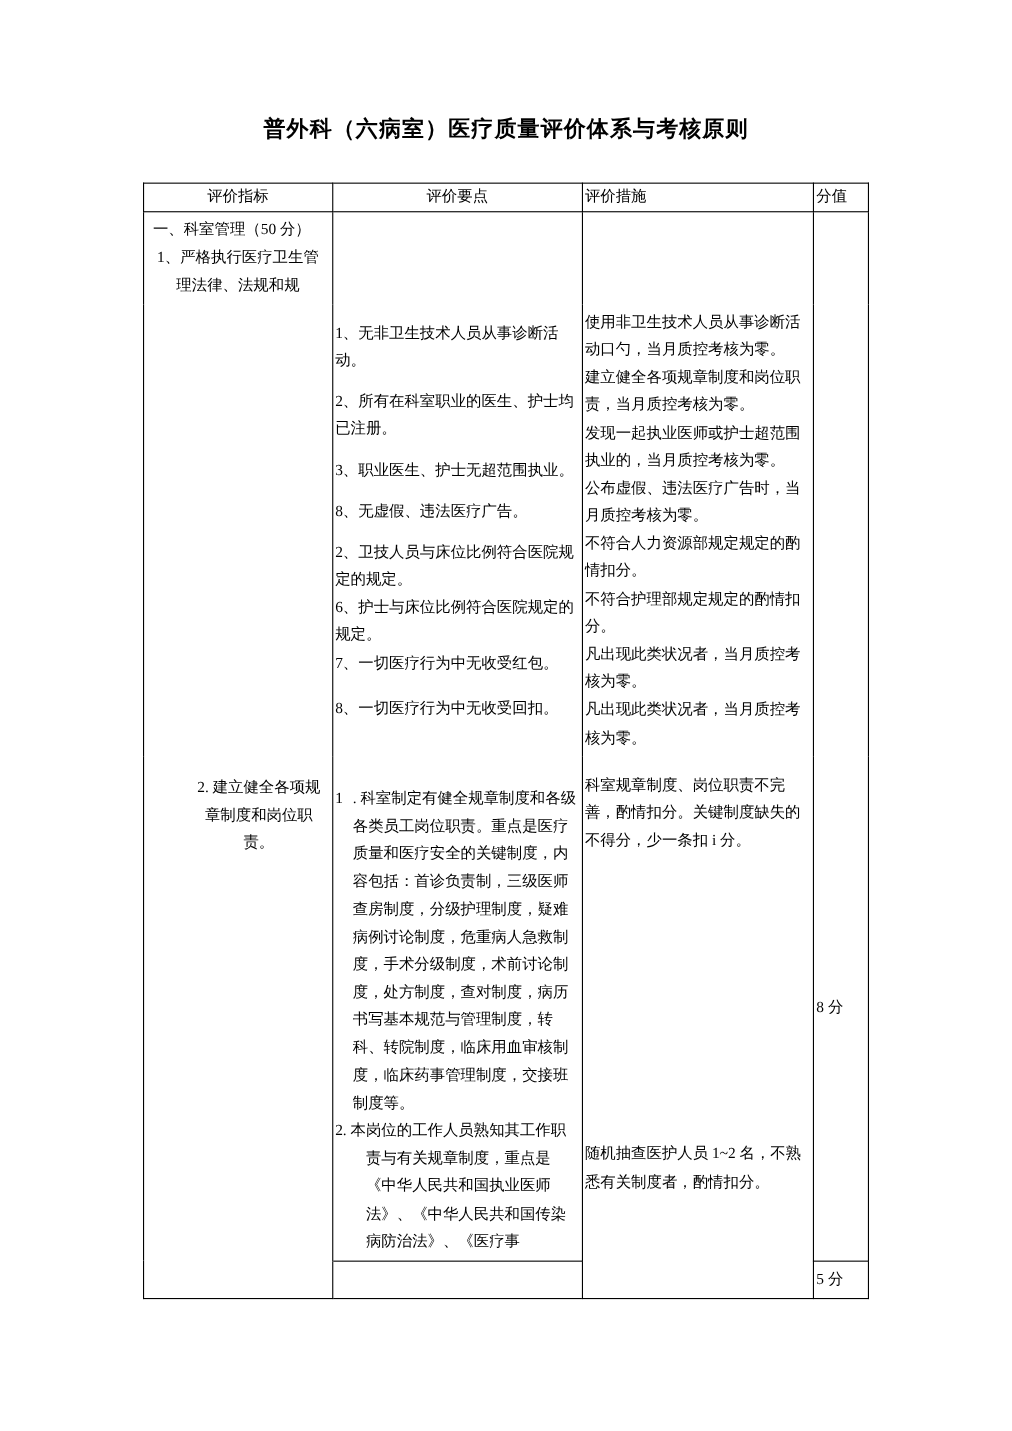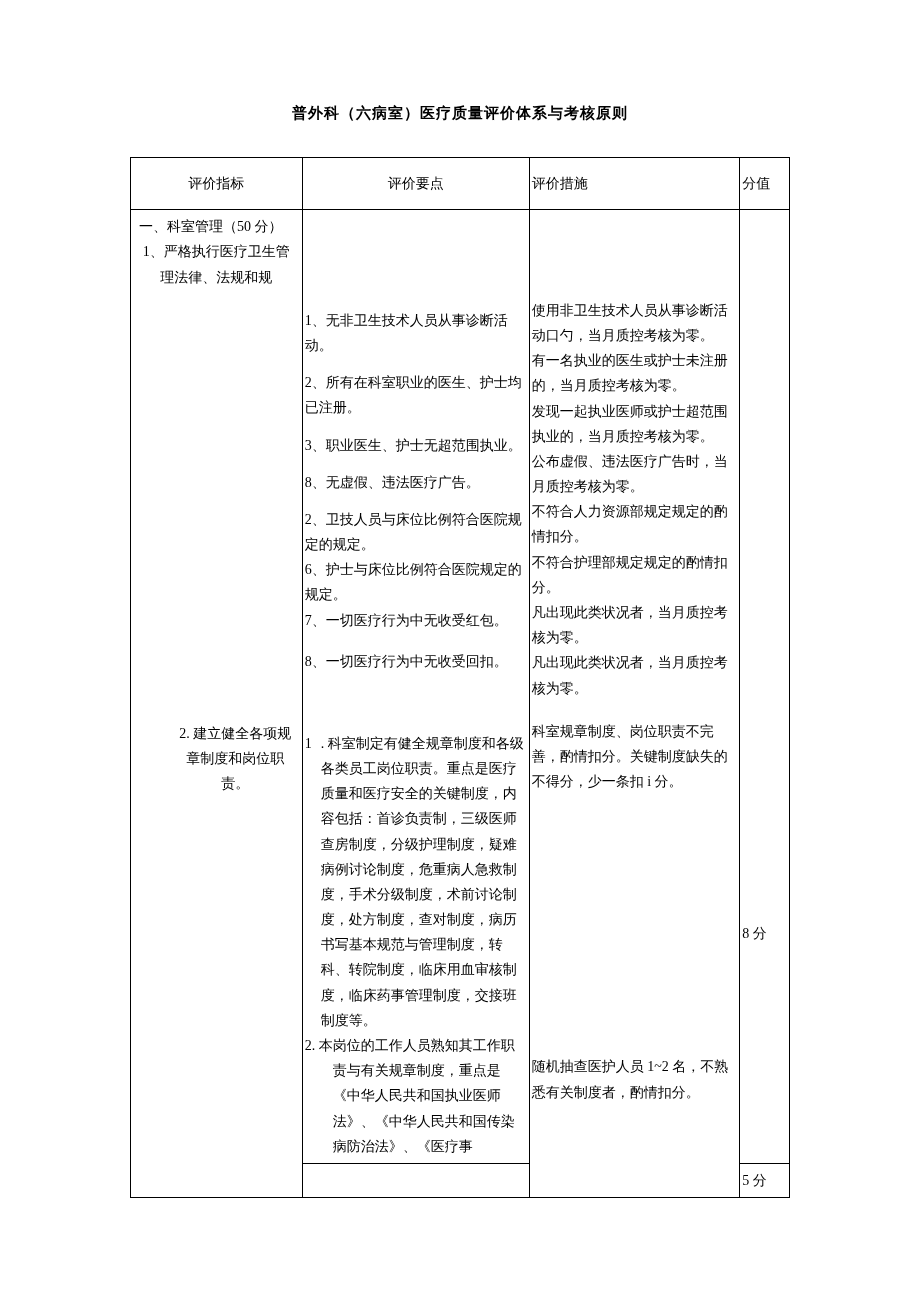--- a/index.html
+++ b/index.html
@@ -11,21 +11,21 @@
       font-family: "SimSun", "宋体", serif;
       background: #fff;
       padding: 100px 130px 60px 130px;
       width: 920px;
       color: #000;
       font-size: 14px;
       line-height: 1.8;
     }
     .title {
       text-align: center;
-      font-size: 15px;
+      font-size: 20px;
       font-weight: bold;
       margin-bottom: 30px;
       letter-spacing: 1px;
     }
     table {
       border-collapse: collapse;
       width: 100%;
       table-layout: fixed;
     }
     td, th {
@@ -34,21 +34,21 @@
       padding: 4px 2px;
       font-weight: normal;
     }
     .col-indicator { width: 155px; }
     .col-points { width: 205px; }
     .col-measures { width: 190px; }
     .col-score { width: 45px; }
     .header-row th {
       text-align: center;
       vertical-align: middle;
-      padding: 13px 2px;
+      padding: 0 2px;
     }
     .header-row th:nth-child(3),
     .header-row th:nth-child(4) {
       text-align: left;
       padding-left: 2px;
     }
     .indent-cell {
       text-align: center;
     }
     .points-item {
@@ -110,21 +110,21 @@
       <div class="points-item">2、所有在科室职业的医生、护士均已注册。</div>
       <div class="points-item">3、职业医生、护士无超范围执业。</div>
       <div class="points-item">8、无虚假、违法医疗广告。</div>
       <div class="points-item-num">2、卫技人员与床位比例符合医院规定的规定。</div>
       <div class="points-item-num">6、护士与床位比例符合医院规定的规定。</div>
       <div class="points-item-num">7、一切医疗行为中无收受红包。</div>
       <div style="margin-top:16px;" class="points-item">8、一切医疗行为中无收受回扣。</div>
     </td>
     <td class="nt nb">
       <div class="measures-item">使用非卫生技术人员从事诊断活动口勺，当月质控考核为零。</div>
-      <div class="measures-item">有一名执业的医生或护士未注册的，当月质控考核为零。</div>
+      <div class="measures-item">建立健全各项规章制度和岗位职责，当月质控考核为零。</div>
       <div class="measures-item">发现一起执业医师或护士超范围执业的，当月质控考核为零。</div>
       <div class="measures-item">公布虚假、违法医疗广告时，当月质控考核为零。</div>
       <div class="measures-item">不符合人力资源部规定规定的酌情扣分。</div>
       <div class="measures-item">不符合护理部规定规定的酌情扣分。</div>
       <div class="measures-item">凡出现此类状况者，当月质控考核为零。</div>
       <div class="measures-item">凡出现此类状况者，当月质控考核为零。</div>
     </td>
     <td class="nt nb"></td>
   </tr>
 

